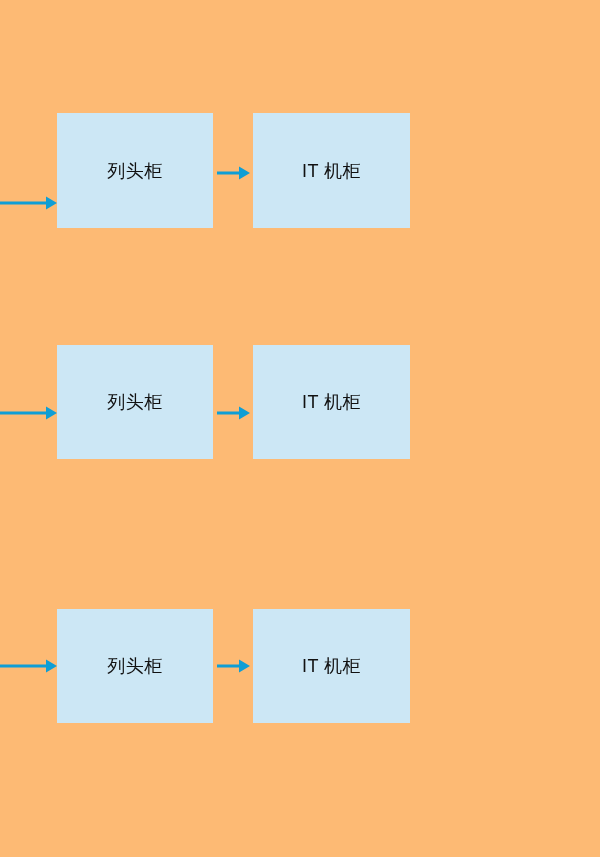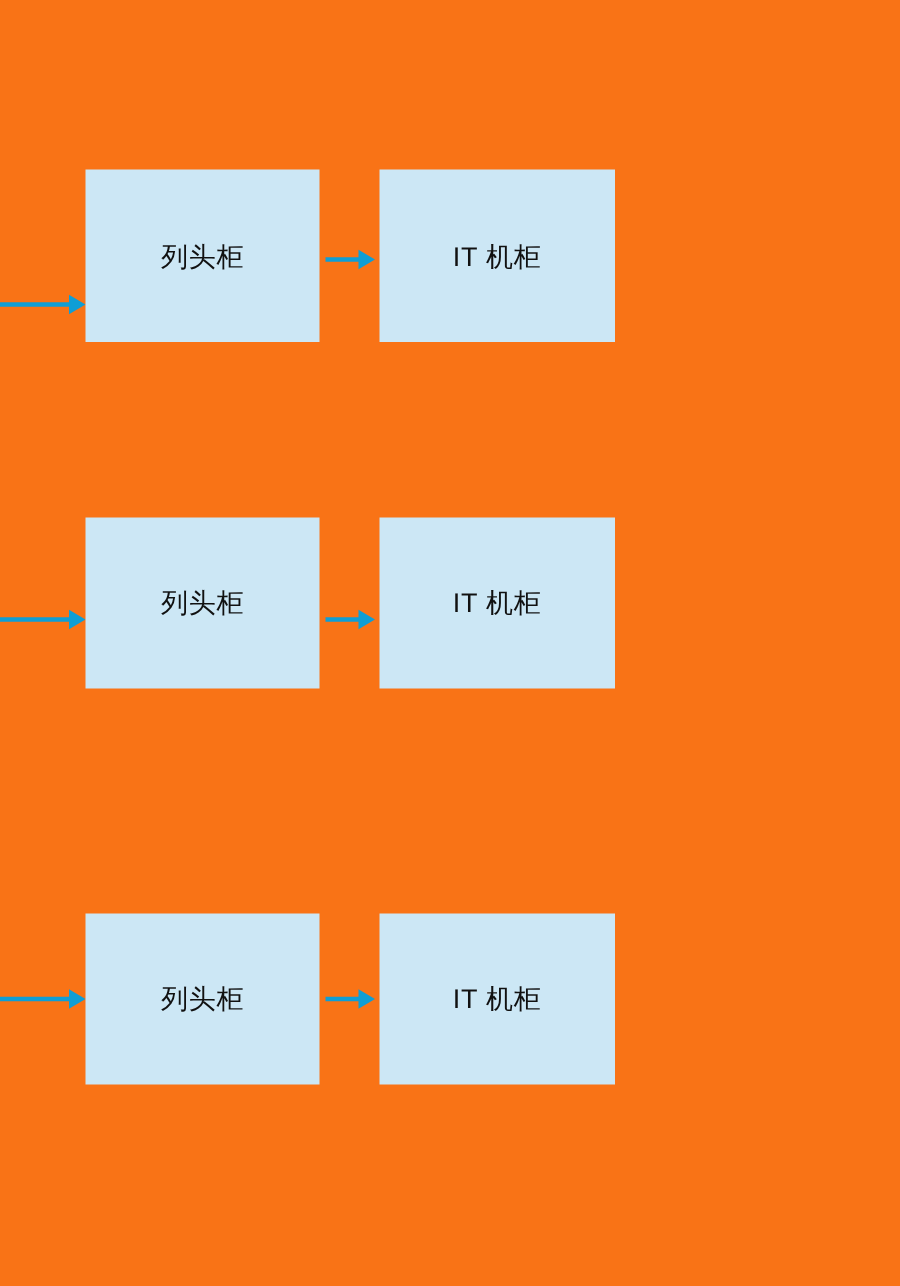--- a/index.html
+++ b/index.html
@@ -48,21 +48,21 @@
     stroke-width: 3;
     fill: none;
   }
   .arrow-head {
     fill: #0f9ed5;
   }
 </style>
 </head>
 <body>
 
-<div id="canvas" style="width: 600px; height: 857px; background: #f97316;">
+<div id="canvas" style="width: 600px; height: 857px; background: #fdba74;">
     <div class="flow-row" style="top: 0px;">
       <svg class="arrow" width="57" height="20" viewBox="0 0 57 20" style="left: 0px; top: 193px;">
         <line class="arrow-line" x1="0" y1="10" x2="47" y2="10" stroke="#0f9ed5"></line>
         <polygon class="arrow-head" points="46,3.5 57,10 46,16.5" fill="#0f9ed5"></polygon>
       </svg>
       <div class="node-box" style="left: 57px; top: 113px; width: 156px; height: 115px; background: rgb(204, 231, 245);">
         <span class="node-label" style="color: rgb(17, 17, 17);">列头柜</span>
       </div>
       <div class="node-box" style="left: 253px; top: 113px; width: 157px; height: 115px; background: rgb(204, 231, 245);">
         <span class="node-label" style="color: rgb(17, 17, 17);">IT 机柜</span>

